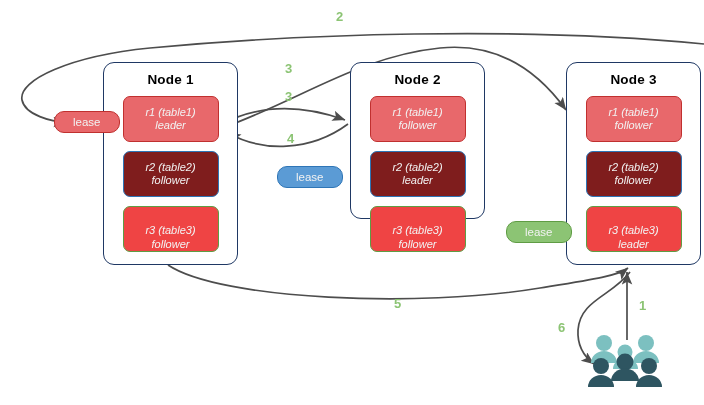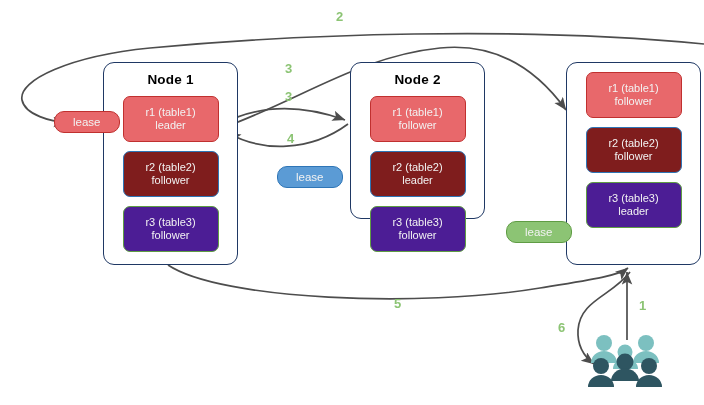--- a/index.html
+++ b/index.html
@@ -7,27 +7,27 @@
        font-family:"Liberation Sans","DejaVu Sans",sans-serif;}
   #stage{position:relative;width:704px;height:405px;background:#fff;}
 
   svg.layer{position:absolute;left:0;top:0;width:704px;height:405px;overflow:visible;}
   svg.edges{z-index:1;}
 
   .node{position:absolute;box-sizing:border-box;border:1.6px solid #1f3864;
         border-radius:11px;background:#ffffff;z-index:2;}
   .node-title{text-align:center;font-weight:bold;font-size:13.5px;color:#000;
               margin-top:9px;letter-spacing:.2px;}
-  .replicas{display:flex;flex-direction:column;align-items:center;gap:9px;margin-top:9px;}
+  .replicas{display:flex;flex-direction:column;align-items:center;gap:9px;margin-top:9px;font-style:italic;}
   .rep{box-sizing:border-box;width:96px;height:46px;border-radius:7px;
        display:flex;flex-direction:column;align-items:center;justify-content:center;
        color:#f2f2f2;font-size:11px;line-height:13.5px;text-align:center;}
   .rep.red{background:#e8686b;border:1.4px solid #c0302f;}
   .rep.blue{background:#7f1d1d;border:1.4px solid #2e75b6;}
-  .rep.green{background:#4c1d95;border:1.4px solid #5f9c44;}
+  .rep.green{background:#ef4444;border:1.4px solid #5f9c44;justify-content:flex-end;}
 
   .lease{position:absolute;box-sizing:border-box;height:22px;padding:0 18px;
          border-radius:10px;display:flex;align-items:center;justify-content:center;
          font-size:11.5px;color:#f2f2f2;z-index:3;}
   .lease.red{background:#e8686b;border:1.4px solid #c0302f;}
   .lease.blue{background:#5b9bd5;border:1.4px solid #2e75b6;}
   .lease.green{background:#8cc474;border:1.4px solid #5f9c44;}
 
   .step{position:absolute;color:#8cc474;font-size:13px;font-weight:bold;z-index:4;}
   .users{position:absolute;z-index:3;}
@@ -89,20 +89,21 @@
         <span>leader</span>
       </div>
       <div class="rep green">
         <span>r3 (table3)</span>
         <span>follower</span>
       </div>
     </div>
   </div>
 
   <div class="node" style="left:566px;top:62px;width:135px;height:203px;">
+    <div class="node-title">Node 3</div>
     <div class="replicas">
       <div class="rep red">
         <span>r1 (table1)</span>
         <span>follower</span>
       </div>
       <div class="rep blue">
         <span>r2 (table2)</span>
         <span>follower</span>
       </div>
       <div class="rep green">

